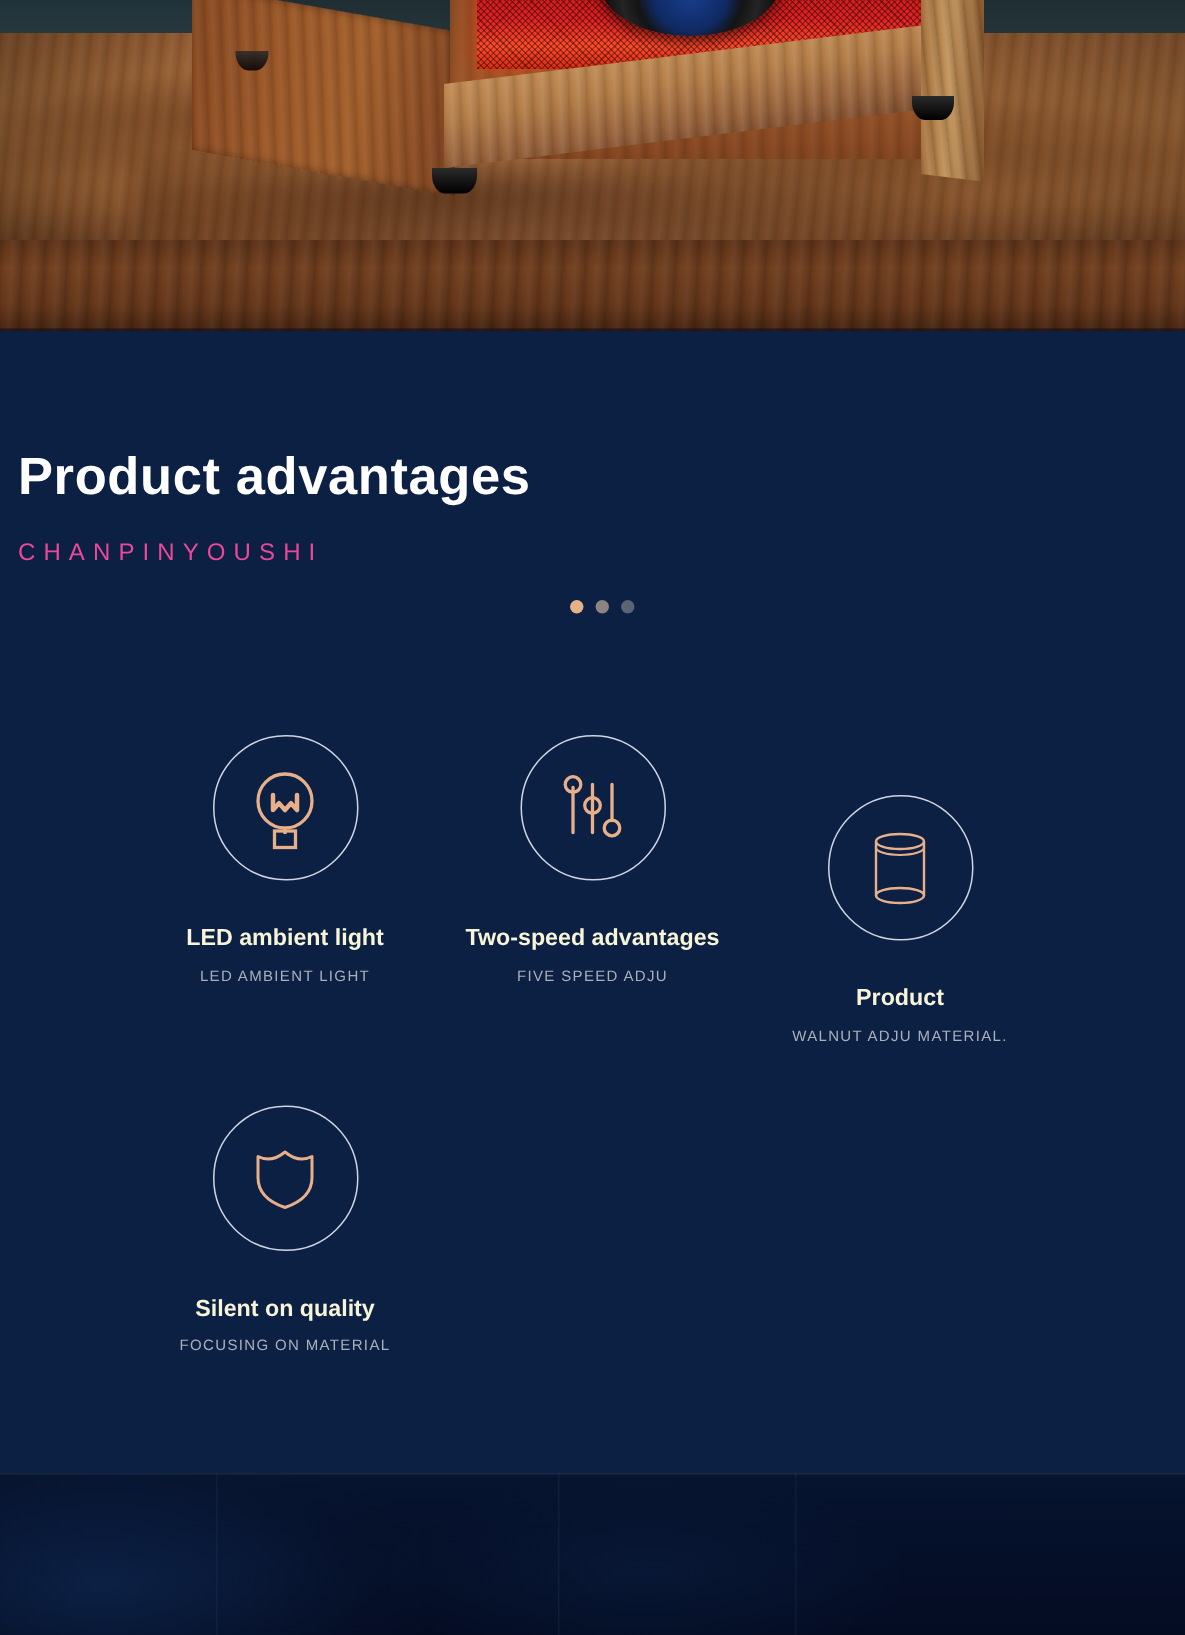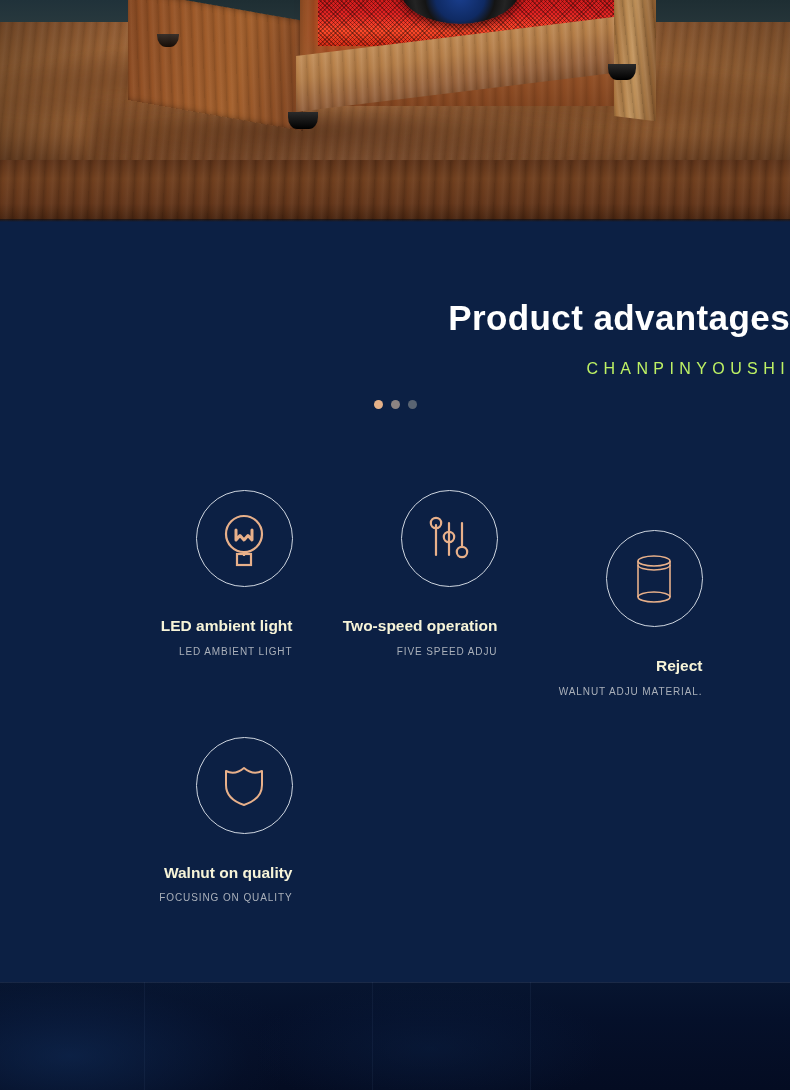--- a/index.html
+++ b/index.html
@@ -164,34 +164,35 @@
   
   .advantages {
     position: absolute;
     left: 0;
     top: 222px;
     width: 790px;
     height: 760px;
     background: #0c2044;
   }
   .section-head {
-    text-align: right;
+    text-align: left;
     padding-top: 78px;
+    padding-left: 12px;
   }
   .section-title {
     font-size: 35px;
     font-weight: bold;
     color: #ffffff;
     letter-spacing: 0.4px;
     line-height: 1;
   }
   .section-subtitle {
     margin-top: 25px;
     font-size: 16px;
-    color: #bef264;
+    color: #ec4899;
     letter-spacing: 5.4px;
     font-weight: normal;
   }
   .dots {
     margin-top: 22px;
     display: flex;
     justify-content: center;
     gap: 8px;
   }
   .dot { width: 9px; height: 9px; border-radius: 50%; }
@@ -204,21 +205,21 @@
     display: grid;
     grid-template-columns: repeat(3, 205px);
     justify-content: center;
     column-gap: 0px;
     row-gap: 0px;
   }
   .cell {
     width: 205px;
     display: flex;
     flex-direction: column;
-    align-items: flex-end;
+    align-items: center;
   }
   .cell.row2 { margin-top: 40px; }
   .icon-circle {
     width: 97px;
     height: 97px;
     border-radius: 50%;
     border: 1px solid #cfd6e0;
     display: flex;
     align-items: center;
     justify-content: center;
@@ -324,48 +325,48 @@
         <div class="icon-circle">
           <svg width="56" height="56" viewBox="0 0 56 56" fill="none">
             <line x1="15" y1="14" x2="15" y2="44" stroke="#e8b08a" stroke-width="2.2" stroke-linecap="round"></line>
             <circle cx="15" cy="12" r="5.2" stroke="#e8b08a" stroke-width="2.2" fill="none"></circle>
             <line x1="28" y1="12" x2="28" y2="44" stroke="#e8b08a" stroke-width="2.2" stroke-linecap="round"></line>
             <circle cx="28" cy="26" r="5.2" stroke="#e8b08a" stroke-width="2.2" fill="none"></circle>
             <line x1="41" y1="12" x2="41" y2="36" stroke="#e8b08a" stroke-width="2.2" stroke-linecap="round"></line>
             <circle cx="41" cy="41" r="5.2" stroke="#e8b08a" stroke-width="2.2" fill="none"></circle>
           </svg>
         </div>
-        <div class="cell-title">Two-speed operation</div>
+        <div class="cell-title">Two-speed advantages</div>
         <div class="cell-sub">FIVE SPEED ADJU</div>
       </div>
 
 
 
       <div class="cell row2">
         <div class="icon-circle">
           <svg width="52" height="58" viewBox="0 0 52 58" fill="none">
             <ellipse cx="26" cy="11" rx="16" ry="5" stroke="#e8b08a" stroke-width="1.6" fill="none"></ellipse>
             <ellipse cx="26" cy="47" rx="16" ry="5" stroke="#e8b08a" stroke-width="1.6" fill="none"></ellipse>
             <line x1="10" y1="11" x2="10" y2="47" stroke="#e8b08a" stroke-width="1.6"></line>
             <line x1="42" y1="11" x2="42" y2="47" stroke="#e8b08a" stroke-width="1.6"></line>
             <path d="M10 15 a16 5 0 0 0 32 0" stroke="#e8b08a" stroke-width="1.4" fill="none"></path>
           </svg>
         </div>
-        <div class="cell-title">Reject</div>
+        <div class="cell-title">Product</div>
         <div class="cell-sub">WALNUT ADJU MATERIAL.</div>
       </div>
 
       <div class="cell row2">
         <div class="icon-circle">
           <svg width="52" height="54" viewBox="0 0 52 54" fill="none">
             <path d="M8 13 C14 16 20 15 26 10 C32 15 38 16 44 13 L44 27 C44 38 35 44 26 47 C17 44 8 38 8 27 Z" stroke="#e8b08a" stroke-width="2" fill="none" stroke-linejoin="round"></path>
           </svg>
         </div>
-        <div class="cell-title">Walnut on quality</div>
-        <div class="cell-sub">FOCUSING ON QUALITY</div>
+        <div class="cell-title">Silent on quality</div>
+        <div class="cell-sub">FOCUSING ON MATERIAL</div>
       </div>
 
     </div>
   </div>
 
   <div class="bottom-photo">
     <div class="bp-seamline"></div>
     <div class="bp-glow-a"></div>
     <div class="bp-glow-b"></div>
     <div class="bp-vline" style="left:144px"></div>

